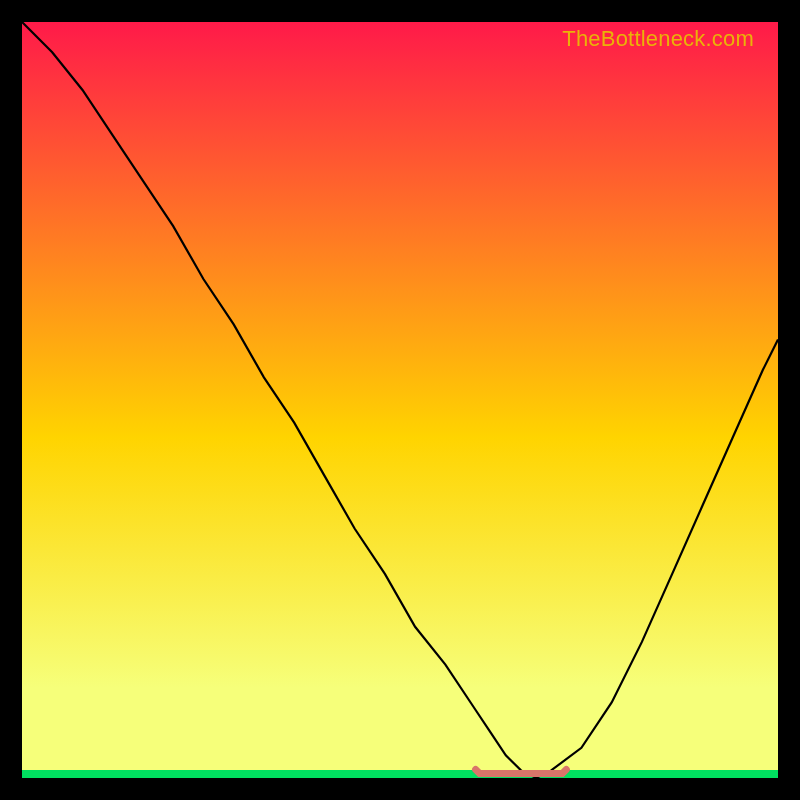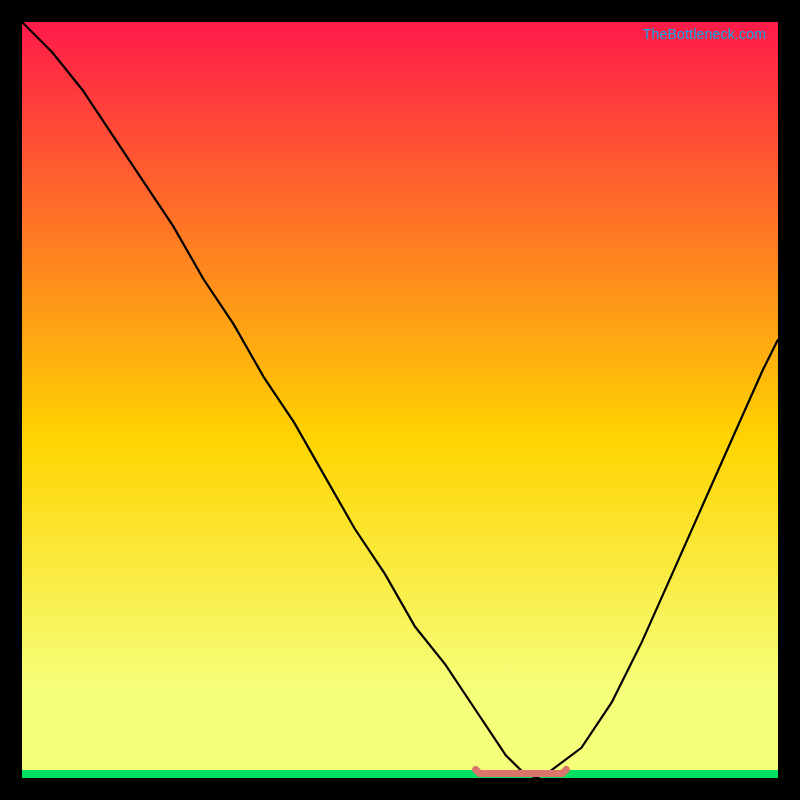--- a/index.html
+++ b/index.html
@@ -1,18 +1,18 @@
 <!DOCTYPE html>
 <html><head>
 <meta charset="utf-8">
 <style>
   html,body{margin:0;padding:0;width:800px;height:800px;overflow:hidden;font-family:Arial,Helvetica,sans-serif;}
   .frame{position:relative;width:800px;height:800px;background:#000;}
   .plot{position:absolute;left:22px;top:22px;width:756px;height:756px;}
-  .watermark{position:absolute;top:4px;right:12px;color:#0ea5e9;font-size:14px;font-weight:500;letter-spacing:.2px;}
+  .watermark{position:absolute;top:4px;right:24px;color:#eab308;font-size:22px;font-weight:500;letter-spacing:.2px;}
   svg{display:block;}
 </style>
 </head>
 <body>
 
 <div class="frame">
   <div class="plot">
     <svg viewBox="0 0 756 756" width="756" height="756">
       <defs>
         <linearGradient id="bg" x1="0" y1="0" x2="0" y2="1">

